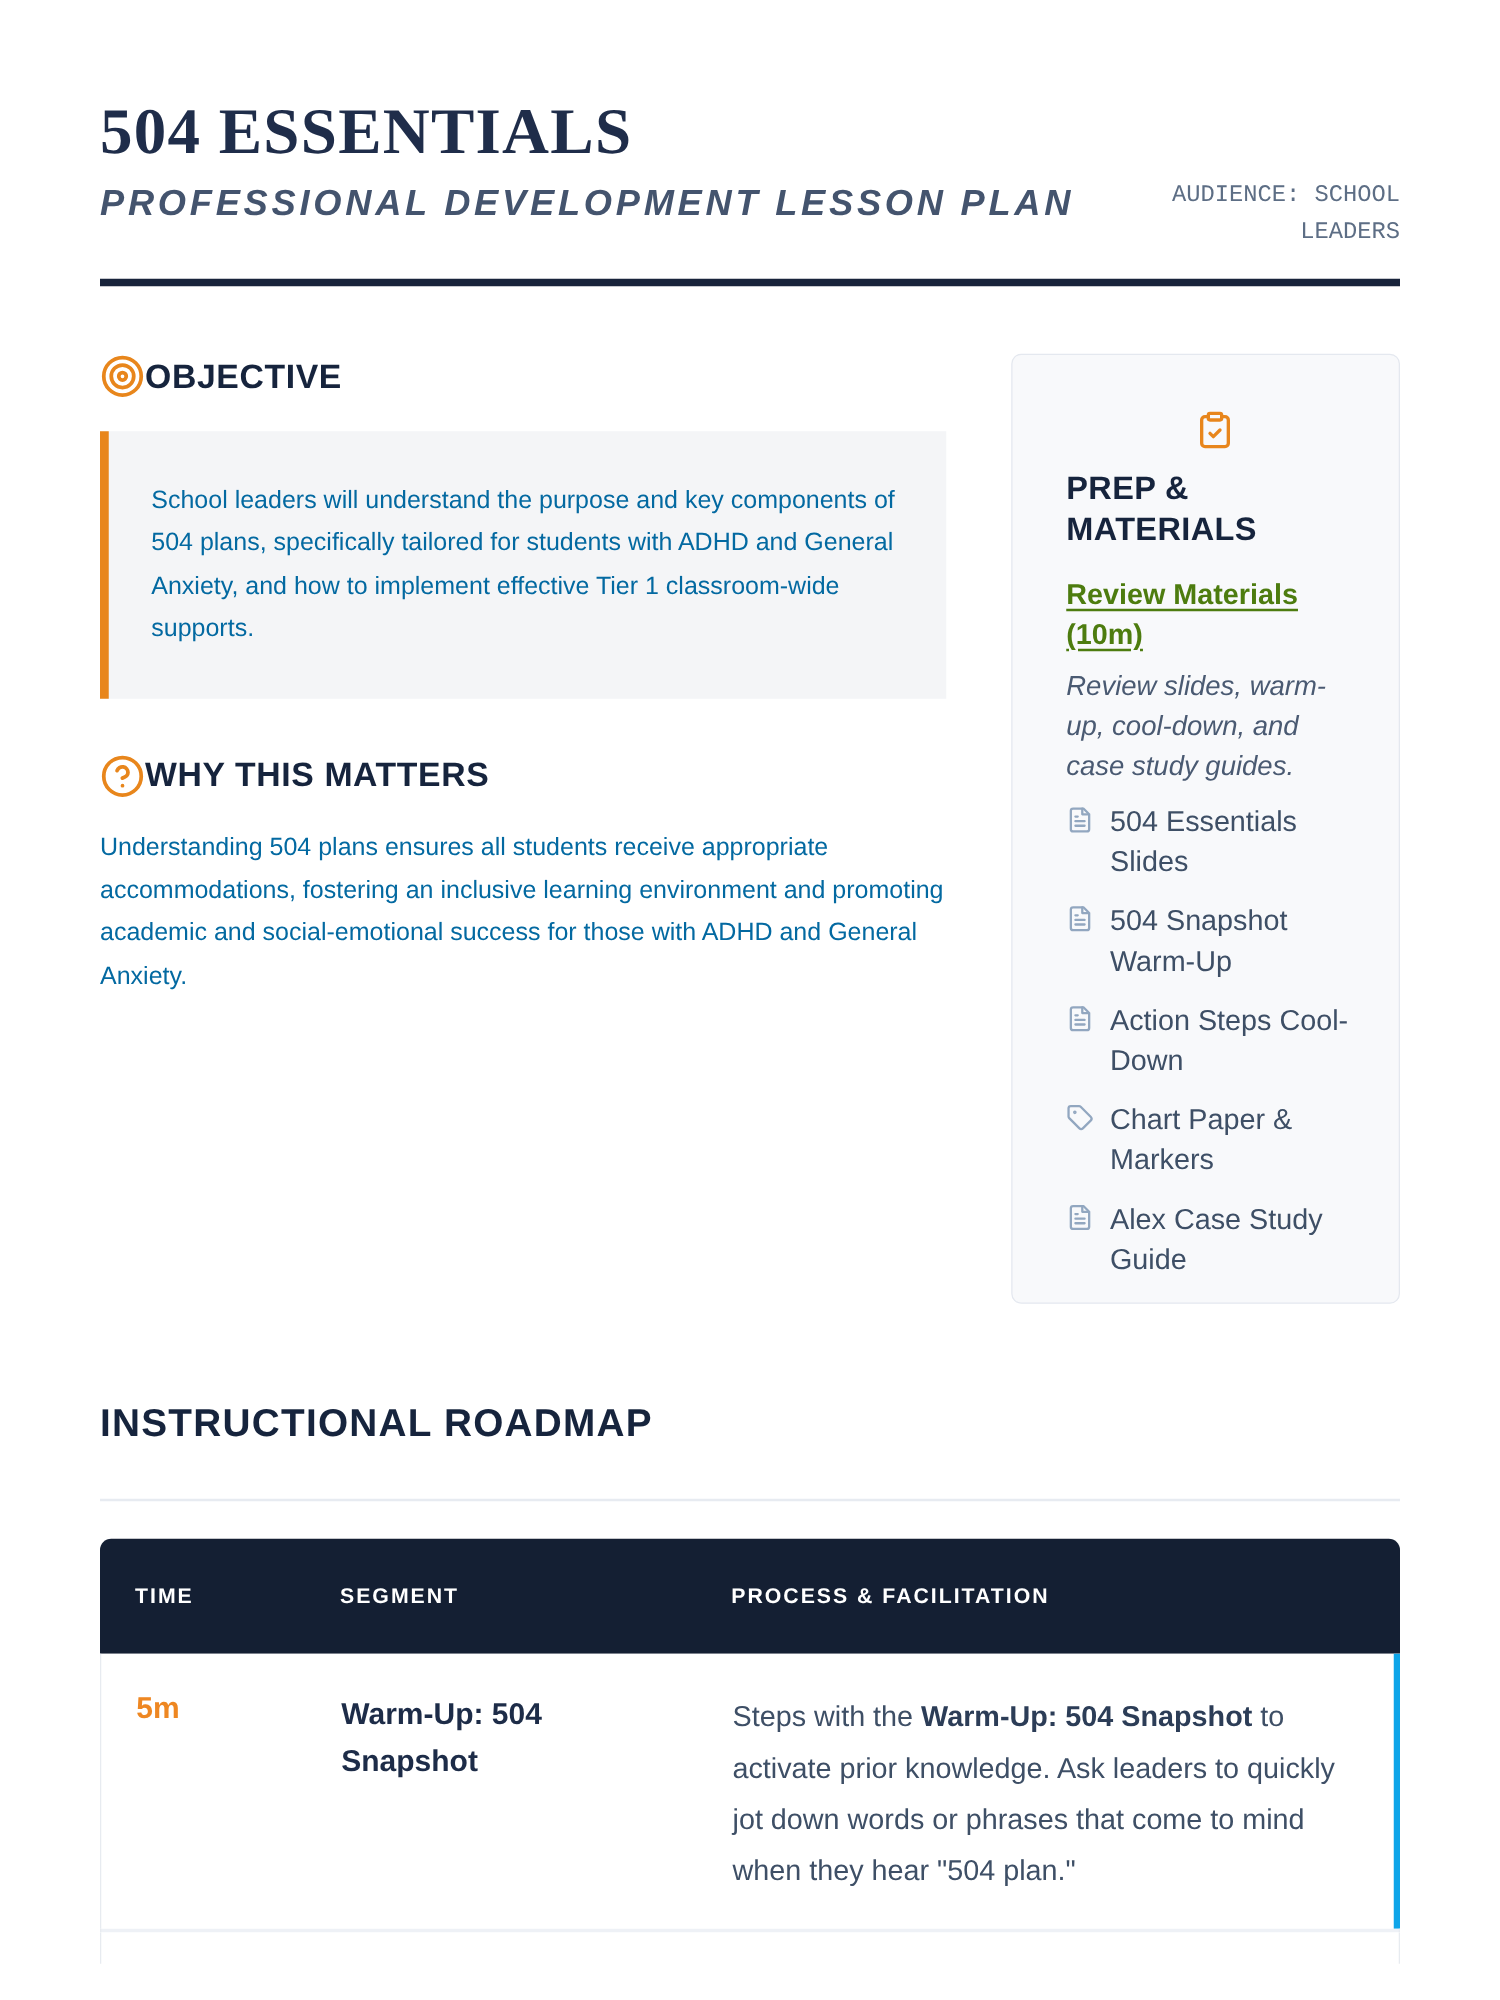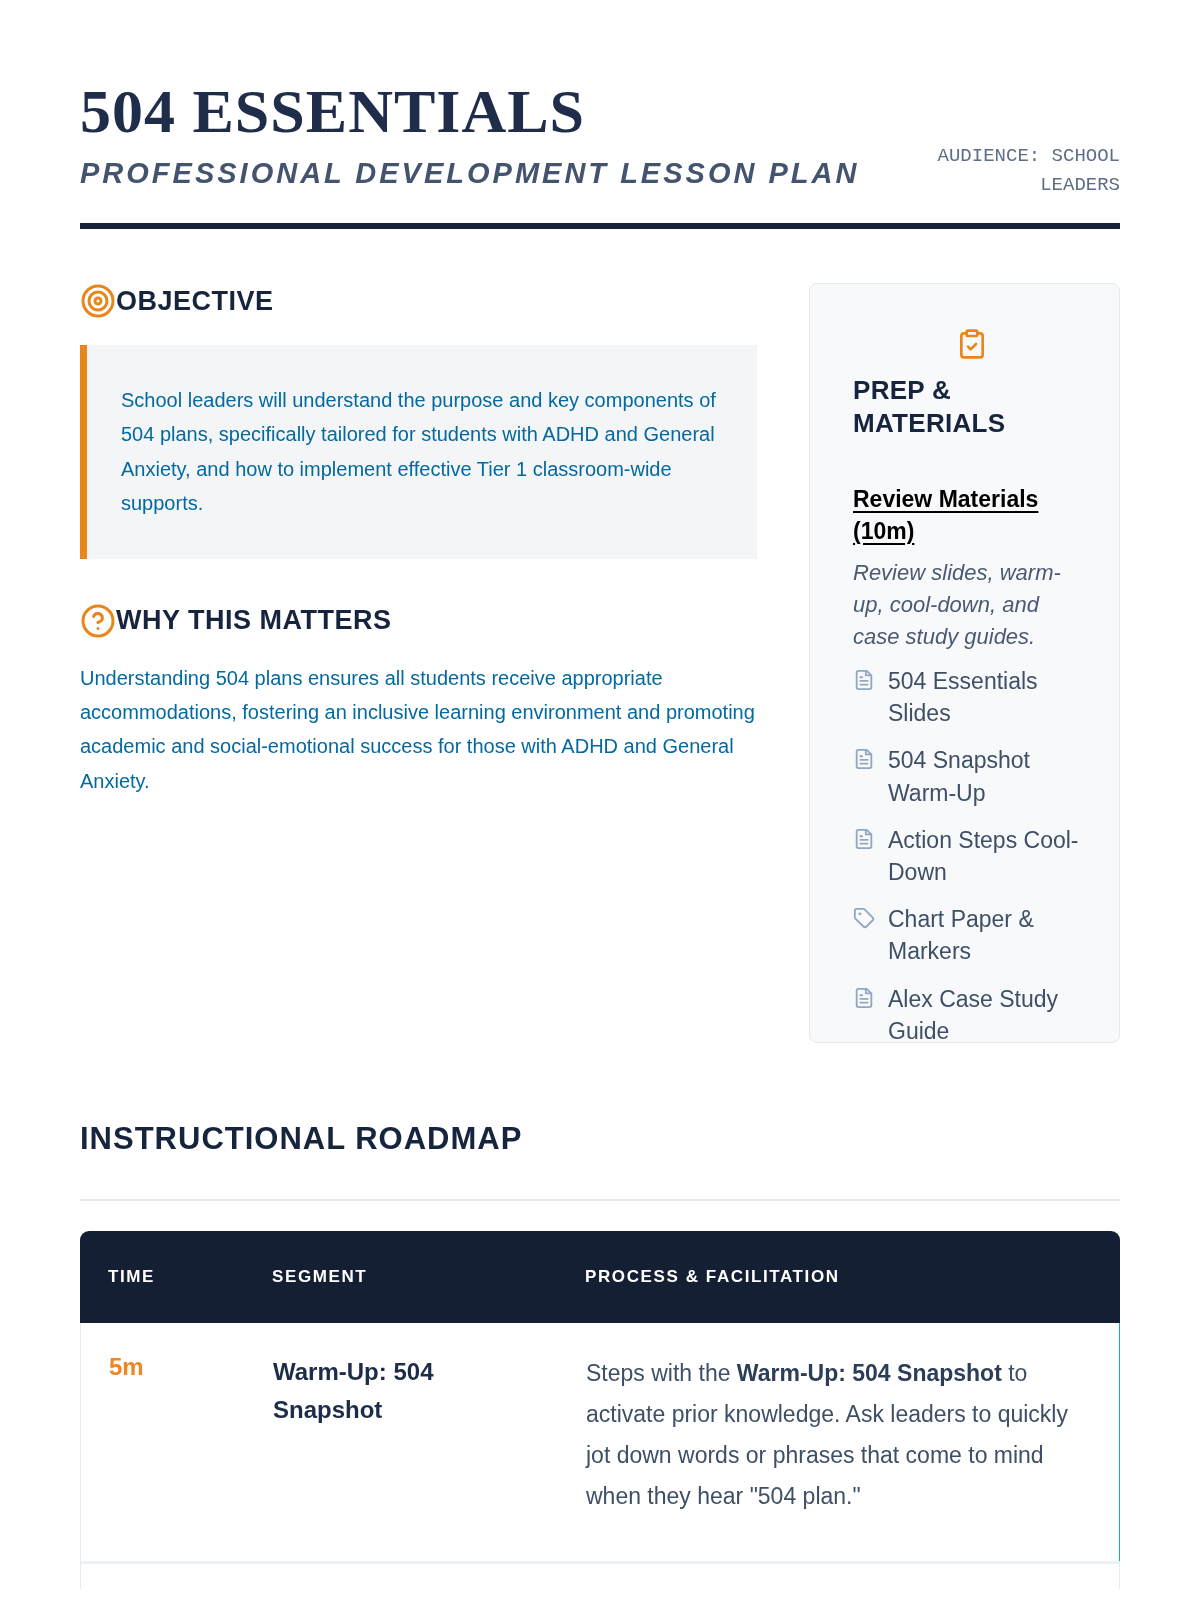--- a/index.html
+++ b/index.html
@@ -9,21 +9,21 @@
     font-family:"Liberation Sans", sans-serif;
     color:#3e4f66;
   }
   .page { padding:0 80px; }
 
   
   .masthead { display:flex; justify-content:space-between; align-items:flex-start; margin-top:80px; }
   .title-block { max-width:780px; }
   .doc-title {
     font-family:"Liberation Serif", "DejaVu Serif", serif;
-    font-size:62px; font-weight:700; color:#1f2d4a;
+    font-size:52px; font-weight:700; color:#1f2d4a;
     letter-spacing:1px; line-height:1;
   }
   .doc-subtitle {
     margin-top:12px;
     font-size:29px; font-style:italic; font-weight:600;
     letter-spacing:3px; color:#44546e; line-height:1.35;
     text-transform:uppercase;
   }
   .meta-block { margin-top:48px; display:flex; flex-direction:column; align-items:flex-end; flex-shrink:0; }
   .time-badge {
@@ -68,21 +68,21 @@
     padding:44px 28px 44px 43px;
     height:760px;
   }
   .prep-heading { display:flex; align-items:center; gap:14px;flex-direction:column; }
   .prep-heading .hd-icon { width:32px; height:32px; flex-shrink:0; color:#e8861c; }
   .prep-heading .hd-icon svg { width:100%; height:100%; display:block; }
   .prep-heading .hd-text {
     font-size:26px; font-weight:800; color:#16243d; line-height:1.25; letter-spacing:0.3px;
   }
   .review-title {
-    margin-top:44px; font-size:23px; font-weight:700; color:#000000;
+    margin-top:20px; font-size:23px; font-weight:700; color:#4d7c0f;
     text-decoration:underline; text-underline-offset:4px; text-decoration-thickness:2px;
     line-height:1.4;
   }
   .review-note {
     margin-top:10px; font-size:22px; font-style:italic; color:#4a5a72; line-height:1.45;
   }
   .materials { margin-top:12px; list-style:none; }
   .materials li { display:flex; gap:13px; margin-bottom:15px; }
   .materials .mat-icon { width:22px; height:22px; margin-top:4px; flex-shrink:0; color:#92a7c0; }
   .materials .mat-icon svg { width:100%; height:100%; display:block; }
@@ -99,22 +99,22 @@
     background:#141f33; border-radius:9px 9px 0 0;
     height:92px; align-items:center;
   }
   .thead .th {
     color:#ffffff; font-size:17px; font-weight:700; letter-spacing:1.6px;
     padding-left:28px;
   }
   .trow {
     display:grid; grid-template-columns:164px 313px 1fr;
     background:#ffffff;
-    border-left:1px solid #e7ebf0; border-right:1px solid #0ea5e9;
-    padding:30px 0 44px 0;
+    border-left:1px solid #e7ebf0; border-right:5px solid #0ea5e9;
+    padding:30px 0 26px 0;
     min-height:206px;
   }
   .trow .td { padding-left:28px; }
   .td-time { font-size:24px; font-weight:700; color:#ee8722; }
   .td-segment { font-size:24px; font-weight:700; color:#1d2c48; line-height:1.6; padding-right:30px; }
   .td-process { font-size:23px; color:#3e4f66; line-height:1.78; padding-right:34px; }
   .td-process strong { font-weight:700; color:#2c3d57; }
   .row-divider { height:3px; background:#eef1f6; border-left:1px solid #e7ebf0; border-right:1px solid #e7ebf0; }
   .row-stub {
     height:25px; background:#ffffff;

